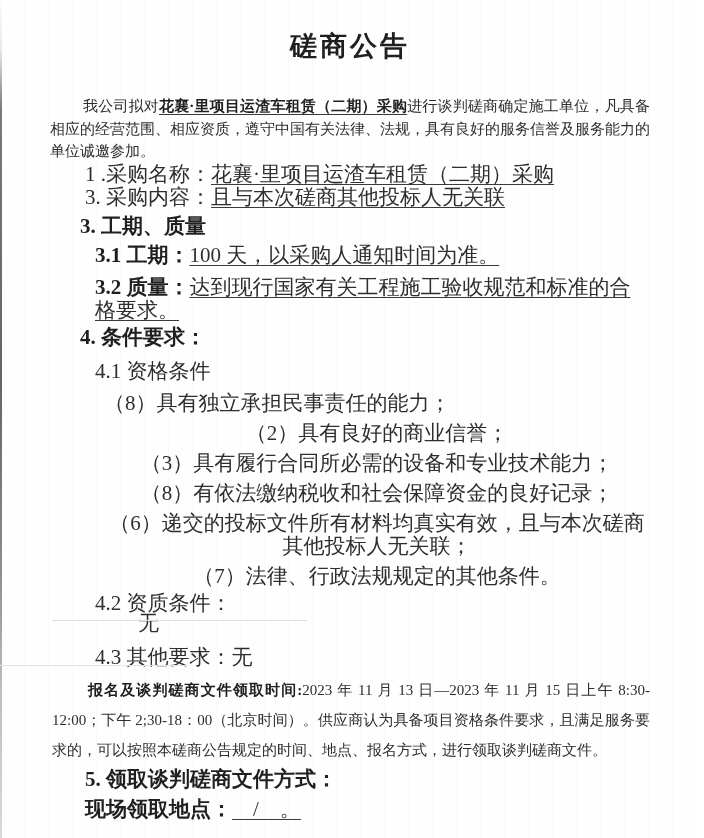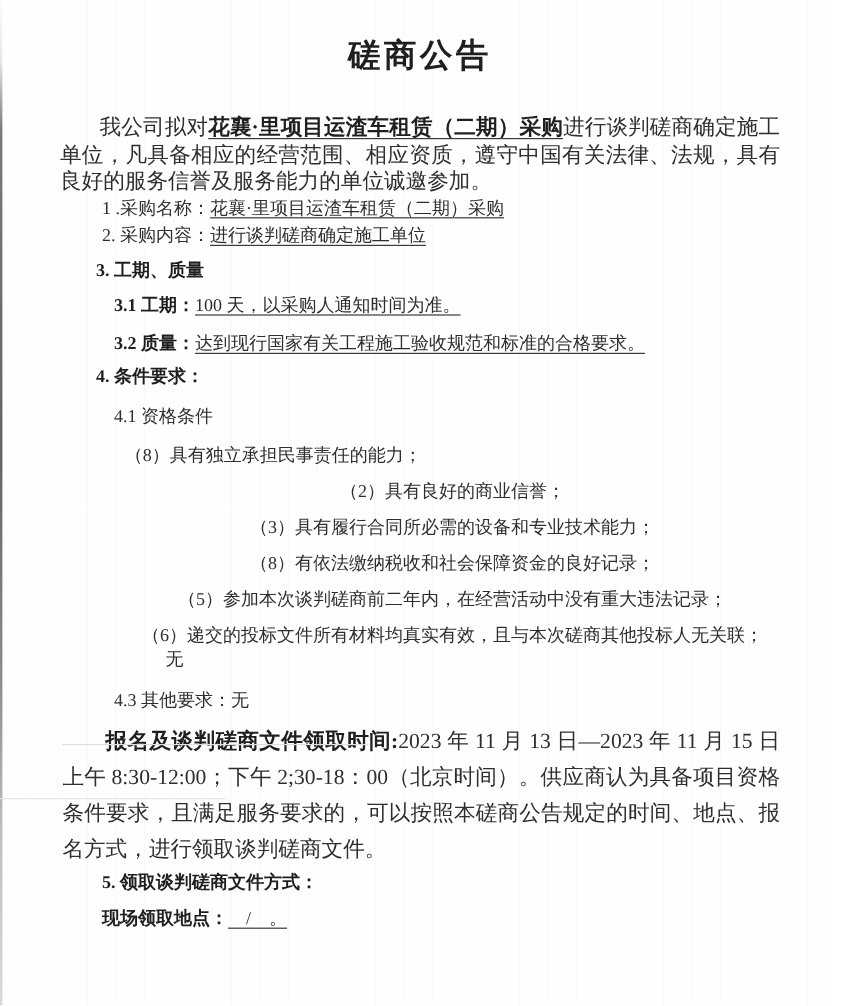--- a/index.html
+++ b/index.html
@@ -31,23 +31,23 @@
 
   .title {
     padding-top: 30px;
     line-height: 32px;
     text-align: center;
     font-size: 27px;
     font-weight: 700;
     letter-spacing: 3px;
     color: #1f1f1f;
   }
-  .para { font-size: 18px; line-height: 22.5px; text-align: justify; }
+  .para { font-size: 15px; line-height: 22.5px; text-align: justify; }
   .intro { margin-top: 33px; text-indent: 33px; }
-  .line { font-size: 15px; line-height: 23px; }
+  .line { font-size: 21px; line-height: 23px; }
   .b { font-weight: 700; color: #1f1f1f; }
   .u {
     text-decoration: underline;
     text-underline-offset: 3px;
     text-decoration-thickness: 1px;
     text-decoration-color: #3a3a3a;
   }
   .pre { white-space: pre; }
 
   
@@ -81,39 +81,40 @@
   <div class="scan-left"></div>
   <div class="scan-hline-a"></div>
   <div class="scan-hline-b"></div>
 
   <h1 class="title">磋商公告</h1>
 
   <p class="para intro"><span>我公司拟对</span><span class="b u">花襄·里项目运渣车租赁（二期）采购</span><span>进行谈判磋商确定施工单位，凡具备相应的经营范围、相应资质，遵守中国有关法律、法规，具有良好的服务信誉及服务能力的单位诚邀参加。</span></p>
 
   <div class="line ind-item mt-item1"><span>1 .采购名称：</span><span class="u">花襄·里项目运渣车租赁（二期）采购</span></div>
 
-  <div class="line ind-item"><span>2. 采购内容：</span><span class="u">进行谈判磋商确定施工单位</span></div>
+  <div class="line ind-item"><span>3. 采购内容：</span><span class="u">且与本次磋商其他投标人无关联</span></div>
 
   <div class="line ind-head mt-h3 b">3. 工期、质量</div>
 
   <div class="line ind-sub mt-31"><span class="b">3.1 工期：</span><span class="u">100 天，以采购人通知时间为准。</span></div>
 
   <div class="line ind-sub mt-32"><span class="b">3.2 质量：</span><span class="u">达到现行国家有关工程施工验收规范和标准的合格要求。</span></div>
 
   <div class="line ind-head mt-h4 b">4. 条件要求：</div>
 
   <div class="line ind-sub mt-41">4.1 资格条件</div>
 
   <div class="line ind-par mt-c1">（8）具有独立承担民事责任的能力；</div>
   <div class="line ind-par mt-c">（2）具有良好的商业信誉；</div>
   <div class="line ind-par mt-c">（3）具有履行合同所必需的设备和专业技术能力；</div>
   <div class="line ind-par mt-c">（8）有依法缴纳税收和社会保障资金的良好记录；</div>
-  <div class="line ind-par mt-c">（5）参加本次谈判磋商前二年内，在经营活动中没有重大违法记录；</div>
   <div class="line ind-par mt-c">（6）递交的投标文件所有材料均真实有效，且与本次磋商其他投标人无关联；</div>
+  <div class="line ind-par mt-c">（7）法律、行政法规规定的其他条件。</div>
 
+  <div class="line ind-sub mt-42">4.2 资质条件：</div>
   <div class="line ind-none mt-none">无</div>
 
   <div class="line ind-sub mt-43"><span>4.3 其他要求：</span><span>无</span></div>
 
   <p class="para reg"><span class="b">报名及谈判磋商文件领取时间:</span><span>2023 年 11 月 13 日—2023 年 11 月 15 日上午 8:30-12:00；下午 2;30-18：00（北京时间）。供应商认为具备项目资格条件要求，且满足服务要求的，可以按照本磋商公告规定的时间、地点、报名方式，进行领取谈判磋商文件。</span></p>
 
   <div class="line ind-item mt-h5 b">5. 领取谈判磋商文件方式：</div>
 
   <div class="line ind-item mt-scene"><span class="b">现场领取地点：</span><span class="u pre">    /    。</span></div>
 

